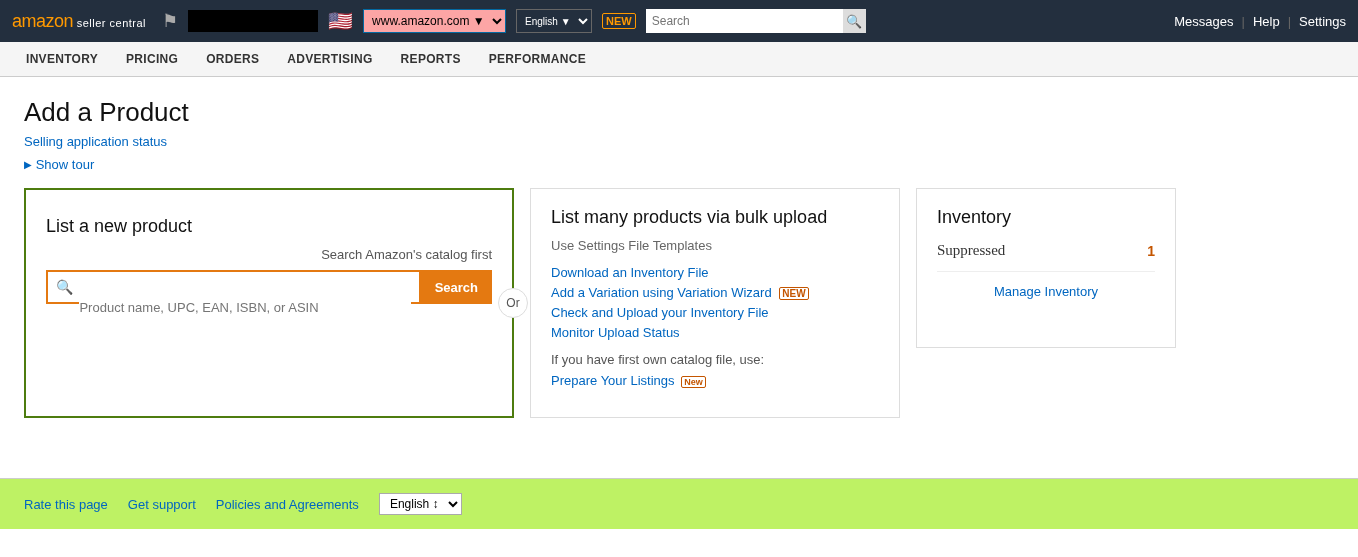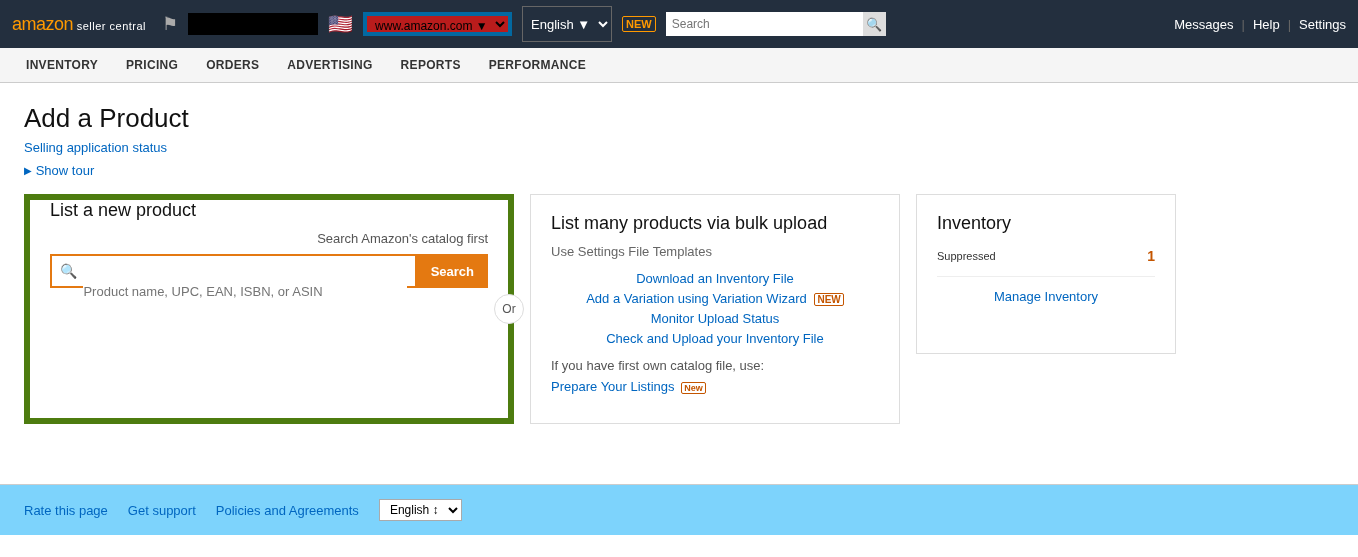--- a/index.html
+++ b/index.html
@@ -33,34 +33,34 @@
       letter-spacing: 0.5px;
       margin-top: 2px;
     }
     #flag-icon {
       font-size: 18px;
       margin-left: 6px;
       color: #aaa;
     }
     #country-flag { font-size: 20px; }
     #marketplace-select {
-      background: #b91c1c;
-      border: 4px solid #0369a1;
+      background: #fca5a5;
+      border: 1px solid #0369a1;
       padding: 2px 4px;
       font-size: 12px;
       height: 24px;
       min-width: 130px;
     }
     #language-select-top {
       background: #232f3e;
       color: #fff;
       border: 1px solid #666;
       padding: 2px 4px;
-      font-size: 13px;
-      height: 36px;
+      font-size: 10px;
+      height: 24px;
     }
     #new-badge-top {
       color: #f90;
       font-size: 11px;
       font-weight: bold;
       border: 1px solid #f90;
       padding: 1px 3px;
       border-radius: 2px;
     }
     #search-bar-top {
@@ -152,22 +152,22 @@
 
     
     #panels-row {
       display: flex;
       gap: 16px;
       align-items: flex-start;
     }
 
     
     #list-new-panel {
-      border: 6px solid #4d7c0f;
-      padding: 0 20px;
+      border: 2px solid #4d7c0f;
+      padding: 26px 20px;
       flex: 0 0 490px;
       min-height: 230px;
       position: relative;
     }
     #list-new-panel h2 {
       font-size: 18px;
       font-weight: normal;
       margin-bottom: 10px;
       color: #111;
     }
@@ -258,21 +258,20 @@
     #use-inventory-label {
       font-size: 13px;
       color: #666;
       margin-bottom: 12px;
     }
     #bulk-links {
       display: flex;
       flex-direction: column;
       gap: 5px;
       margin-bottom: 12px;
-      align-items: center;
     }
     #bulk-links a {
       color: #0066c0;
       font-size: 13px;
       text-decoration: none;
     }
     .new-badge-inline {
       color: #c45500;
       font-size: 10px;
       font-weight: bold;
@@ -318,39 +317,40 @@
     }
     #suppressed-row {
       display: flex;
       justify-content: space-between;
       align-items: center;
       padding-bottom: 12px;
       border-bottom: 1px solid #eee;
       margin-bottom: 12px;
     }
     #suppressed-label {
-      font-size: 11px;
+      font-size: 15px;
       color: #333;
+      font-family: Liberation Serif, serif;
     }
     #suppressed-count {
       color: #c45500;
       font-size: 14px;
       font-weight: bold;
     }
     #manage-inventory-link {
       display: block;
       text-align: center;
       color: #0066c0;
       font-size: 13px;
       text-decoration: none;
     }
 
     
     #footer {
-      background: #7dd3fc;
+      background: #bef264;
       border-top: 1px solid #ccc;
       padding: 14px 24px;
       display: flex;
       align-items: center;
       gap: 20px;
       margin-top: 40px;
       font-size: 13px;
     }
     #footer a {
       color: #0066c0;
@@ -431,22 +431,22 @@
 
     <div id="bulk-upload-panel">
       <h2>List many products via bulk upload</h2>
       <div id="use-inventory-label">Use Settings File Templates</div>
       <div id="bulk-links">
         <a href="#">Download an Inventory File</a>
         <div>
           <a href="#">Add a Variation using Variation Wizard</a>
           <span class="new-badge-inline">NEW</span>
         </div>
+        <a href="#">Check and Upload your Inventory File</a>
         <a href="#">Monitor Upload Status</a>
-        <a href="#">Check and Upload your Inventory File</a>
       </div>
       <div id="catalog-note">If you have first own catalog file, use:</div>
       <div>
         <a href="#" id="prepare-listings-link">Prepare Your Listings</a>
         <span class="new-badge-small">New</span>
       </div>
     </div>
 
     <div id="inventory-panel">
       <h2>Inventory</h2>

